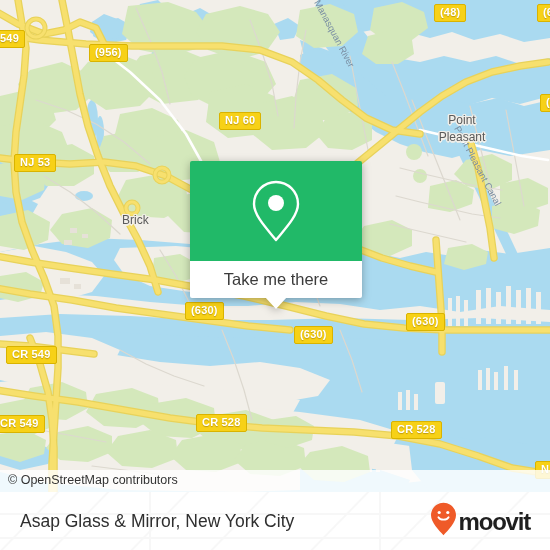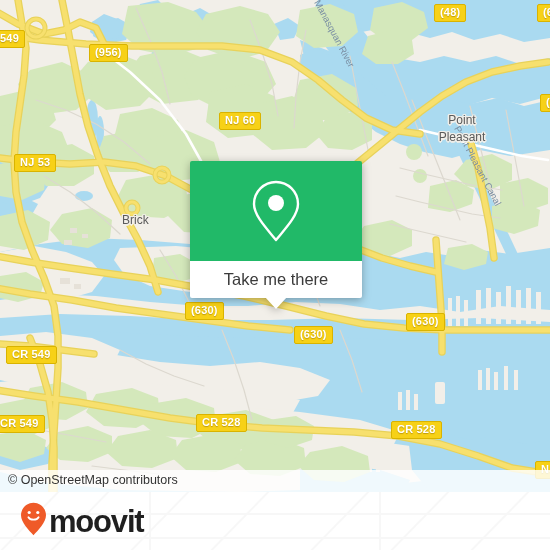--- a/index.html
+++ b/index.html
@@ -116,21 +116,21 @@
   }
   #footer .title{
     position:relative;
     font-size:17.5px;color:#2f2f2f;white-space:nowrap;
   }
   #footer .brand{
     position:relative;
     display:flex;align-items:center;gap:2px;
   }
   #footer .brand .word{
-    font-size:31px;letter-spacing:-1.2px;color:#1f1f1f;
+    font-size:24px;letter-spacing:-1.2px;color:#1f1f1f;
     font-weight:bold;line-height:31px;
   }
 </style>
 </head>
 <body>
 
 <div id="app">
 
   <div id="map">
 
@@ -429,20 +429,21 @@
           <path d="M300,70 L380,-12"></path>
           <path d="M380,70 L460,-12"></path>
         <path d="M460,70 L540,-12"></path>
         <path d="M0,22 L550,22"></path>
           <path d="M0,46 L550,46"></path>
         <path d="M150,-10 L150,70"></path>
           <path d="M380,-10 L380,70"></path>
       </g>
     </svg>
 
+    <div class="title">Asap Glass &amp; Mirror, New York City</div>
 
     <div class="brand">
       <span>
         <svg width="27" height="34" viewBox="0 0 27 34" aria-hidden="true">
           <path d="M13.5,0.8 C6.6,0.8 1,6.4 1,13.3 C1,20.6 9.2,28.6 13.5,33.2 C17.8,28.6 26,20.6 26,13.3 C26,6.4 20.4,0.8 13.5,0.8 Z" fill="#ef5a28"></path>
           <circle cx="9.2" cy="10.5" r="1.6" fill="#ffffff"></circle>
           <circle cx="17.8" cy="10.5" r="1.6" fill="#ffffff"></circle>
           <path d="M8.4,15.2 C10.2,18.4 16.8,18.4 18.6,15.2" fill="none" stroke="#ffffff" stroke-width="1.8" stroke-linecap="round"></path>
         </svg>
       </span>

